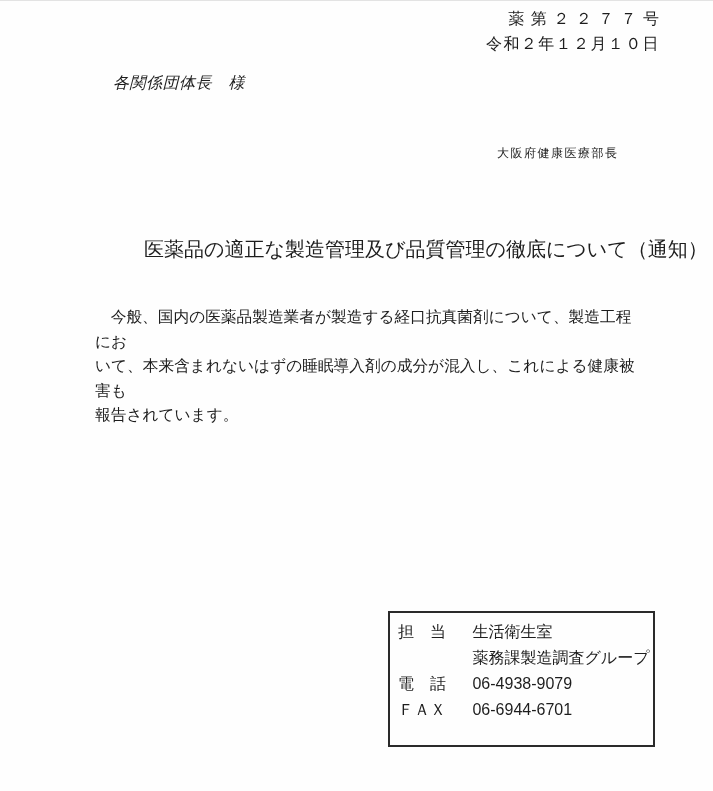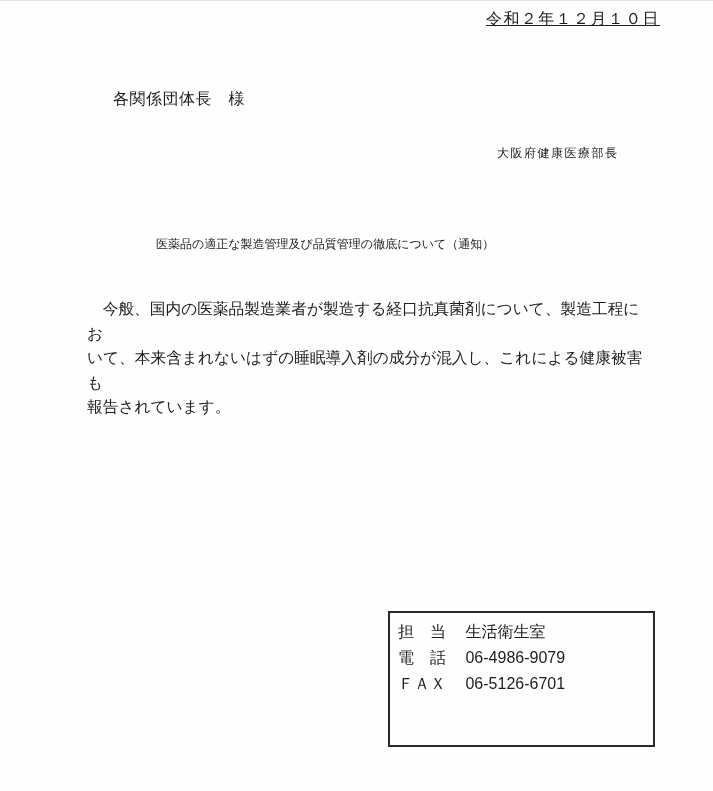--- a/index.html
+++ b/index.html
@@ -29,59 +29,59 @@
     text-align: right;
     font-size: 16px;
     line-height: 25px;
     white-space: nowrap;
   }
   .doc-header .doc-number {
     letter-spacing: 1px;
   }
   .doc-header .doc-date {
     letter-spacing: 1.4px;
-    text-decoration: underline;
   }
   
   .addressee {
     position: absolute;
     left: 113px;
-    top: 88px;
+    top: 72px;
     font-size: 16px;
     letter-spacing: 0.5px;
     white-space: nowrap;
+    font-style: italic;
   }
   
   .sender {
     position: absolute;
     left: 497px;
     top: 144px;
     font-size: 12px;
     letter-spacing: 1.5px;
     white-space: nowrap;
   }
   
   .doc-title {
     position: absolute;
-    left: 156px;
+    left: 144px;
     top: 235px;
-    font-size: 12px;
+    font-size: 20px;
     white-space: nowrap;
   }
   
   .doc-body {
     position: absolute;
     left: 87px;
     top: 296px;
     width: 566px;
     font-size: 15.7px;
     line-height: 24.6px;
   }
   .doc-body p {
-    margin: 0;
+    margin: 8px;
     white-space: pre-line; 
   }
   
   .contact-box {
     position: absolute;
     left: 388px;
     top: 610px;
     width: 263px;
     height: 126px;
     border: 2px solid #2a2a2a;
@@ -93,29 +93,30 @@
     line-height: 26px;
     padding-left: 8px;
     font-size: 16px;
     white-space: nowrap;
   }
   .contact-label {
     display: inline-block;
     width: 55px;
   }
   .contact-value {
-    margin-left: 8px;
+    margin-left: 15px;
   }
 </style>
 </head>
 <body>
 
 <div class="page">
 
   <div class="doc-header">
+    <div class="doc-number">薬 第 ２ ２ ７ ７ 号</div>
     <div class="doc-date">令和２年１２月１０日</div>
   </div>
 
   <div class="addressee">各関係団体長　様</div>
 
   <div class="sender">大阪府健康医療部長</div>
 
   <div class="doc-title">医薬品の適正な製造管理及び品質管理の徹底について（通知）</div>
 
   <div class="doc-body">
@@ -123,22 +124,26 @@
 いて、本来含まれないはずの睡眠導入剤の成分が混入し、これによる健康被害も
 報告されています。</p>
   </div>
 
   <div class="contact-box">
     <div class="contact-row">
       <span class="contact-label">担　当</span>
       <span class="contact-value">生活衛生室</span>
     </div>
     <div class="contact-row">
+      <span class="contact-label"></span>
+      <span class="contact-value">薬務課製造調査グループ</span>
+    </div>
+    <div class="contact-row">
       <span class="contact-label">電　話</span>
-      <span class="contact-value">06-4986-9079</span>
+      <span class="contact-value">06-4938-9079</span>
     </div>
     <div class="contact-row">
       <span class="contact-label">ＦＡＸ</span>
-      <span class="contact-value">06-5126-6701</span>
+      <span class="contact-value">06-6944-6701</span>
     </div>
   </div>
 
 </div>
 
 </body></html>

